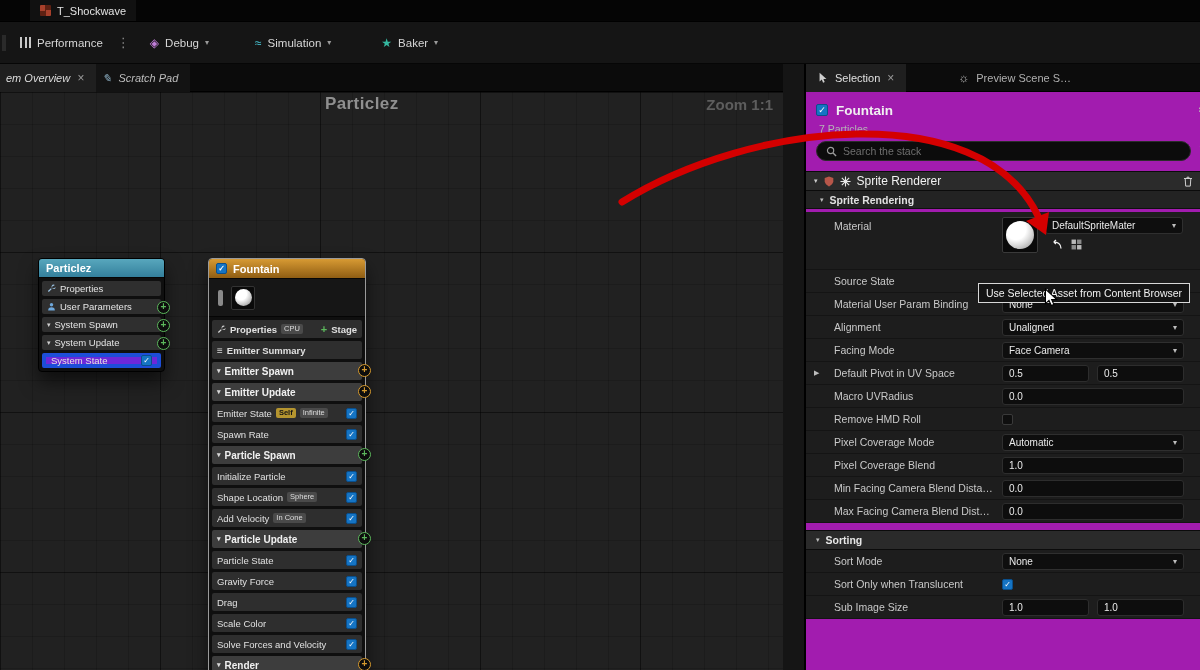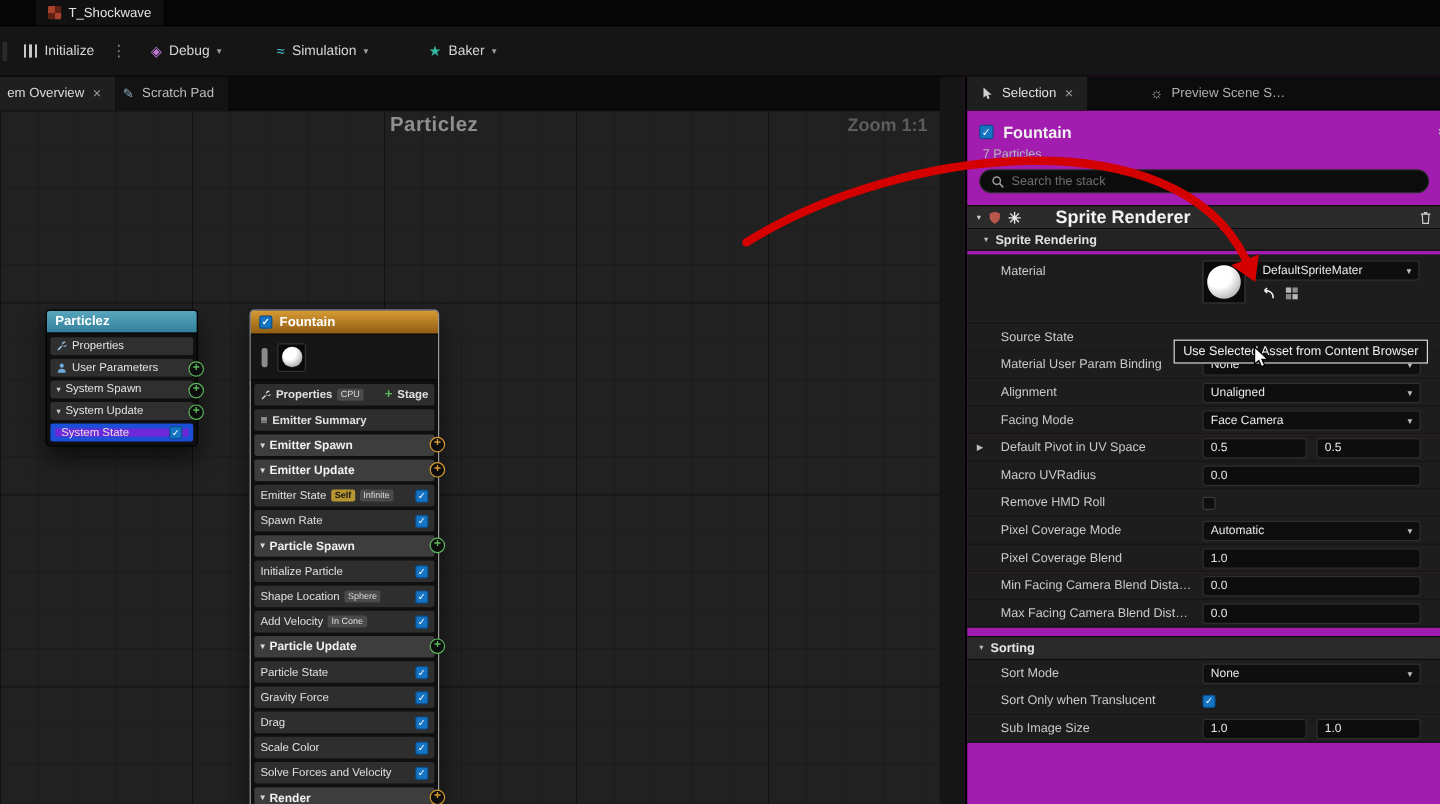--- a/index.html
+++ b/index.html
@@ -24,21 +24,21 @@
   .tbtn .glyph { font-size:12px; }
   .chev-sm { font-size:8px; color:#9a9a9a; }
   .kebab { color:#8a8a8a; font-size:13px; padding:0 4px; }
   .bars { width:11px; height:11px;
     background:repeating-linear-gradient(90deg,#c8c8c8 0 2px, transparent 2px 4.5px); }
   .edge-bar { width:4px; height:16px; background:#2a2a2a; margin-left:2px; margin-right:4px; }
 
   
   #tabstrip { position:absolute; left:0; top:64px; width:783px; height:28px; background:#0b0b0b;
     border-bottom:1px solid #000; display:flex; }
-  .dtab { display:flex; align-items:center; gap:7px; height:28px; padding:0 12px 0 6px; font-size:11px; }
+  .dtab { display:flex; align-items:center; gap:7px; height:28px; padding:0 12px 0 6px; font-size:11px;font-style:italic; }
   .dtab.active { background:#1f1f1f; color:#dcdcdc; }
   .dtab.idle { background:#131313; color:#bdbdbd; }
   .close-x { color:#9a9a9a; font-size:12px; }
   .dtab .glyph { color:#8fb3c8; font-size:11px; }
 
   
   #graph { position:absolute; left:0; top:92px; width:783px; height:578px; overflow:hidden;
     background-color:#212121;
     background-image:
       linear-gradient(to right, rgba(0,0,0,.38) 1px, transparent 1px),
@@ -115,21 +115,21 @@
 
   #searchrow { display:flex; align-items:center; margin:2px 10px 10px 10px; gap:8px; }
   #searchbox { flex:1; height:20px; background:#0c0c0c; border:1px solid #2c2c2c; border-radius:10px;
     display:flex; align-items:center; gap:6px; padding:0 9px; }
   #searchbox input { flex:1; background:transparent; border:none; outline:none; color:#dedede;
     font-size:10.5px; font-family:"Liberation Sans", sans-serif; }
   #searchbox input::placeholder { color:#6f6f6f; }
 
   .rhdr { height:20px; background:#2b2b2b; border-top:1px solid #0b0b0b; border-bottom:1px solid #0b0b0b;
     display:flex; align-items:center; gap:6px; padding:0 8px; }
-  .rhdr .rtitle { font-size:15px; font-weight:bold; color:#f2f2f2;margin-left:23px; }
+  .rhdr .rtitle { font-size:12px; font-weight:normal; color:#f2f2f2; }
   .rhdr .tri { font-size:7px; color:#cfcfcf; }
   .shdr { height:18px; background:#232323; border-bottom:1px solid #101010; display:flex;
     align-items:center; gap:6px; padding:0 14px; margin-bottom:3px; }
   .shdr .stitle { font-size:10.5px; font-weight:bold; color:#e0e0e0; }
   .shdr .tri { font-size:7px; color:#bdbdbd; }
   .grp-hdr { height:20px; background:#2a2a2a; border-top:1px solid #0b0b0b; border-bottom:1px solid #0b0b0b;
     display:flex; align-items:center; gap:6px; padding:0 10px; margin-top:7px; }
   .grp-hdr .gtitle { font-size:10.5px; font-weight:bold; color:#e6e6e6; }
   .grp-hdr .tri { font-size:7px; color:#bdbdbd; }
 
@@ -174,21 +174,21 @@
     <div class="title-tab">
       <span class="checker"></span>
       <span class="title-label">T_Shockwave</span>
     </div>
   </div>
 
   <div id="toolbar">
     <span class="edge-bar"></span>
     <div class="tbtn">
       <span class="bars"></span>
-      <span>Initialize</span>
+      <span>Performance</span>
     </div>
     <span class="kebab">⋮</span>
     <div class="tbtn" style="margin-left:6px">
       <span class="glyph" style="color:#c07dd8">◈</span>
       <span>Debug</span>
       <span class="chev-sm">▾</span>
     </div>
     <div class="tbtn" style="margin-left:26px">
       <span class="glyph" style="color:#49c8d8">≈</span>
       <span>Simulation</span>

